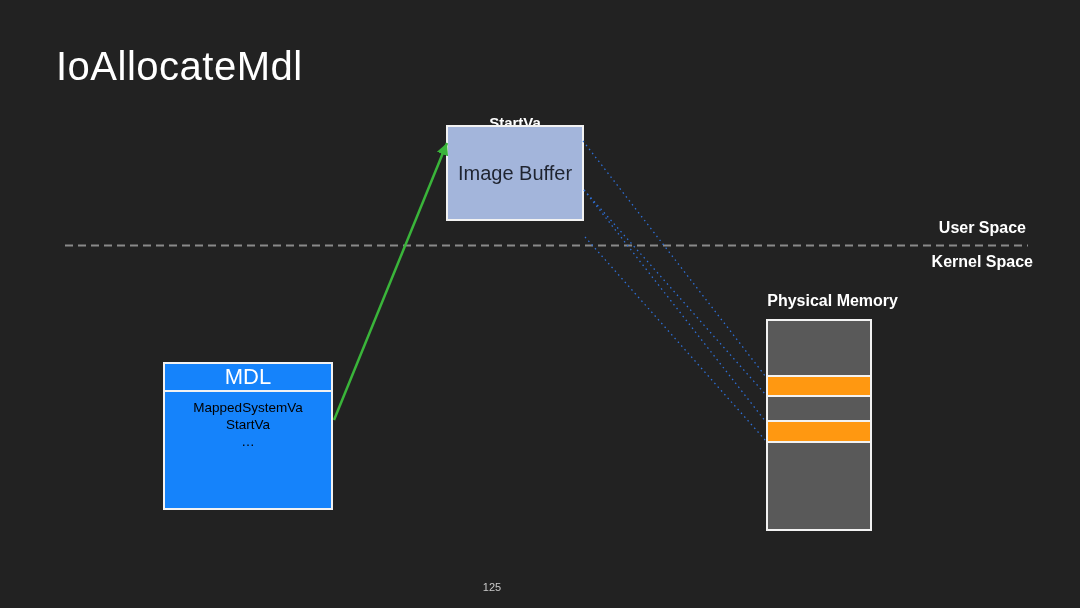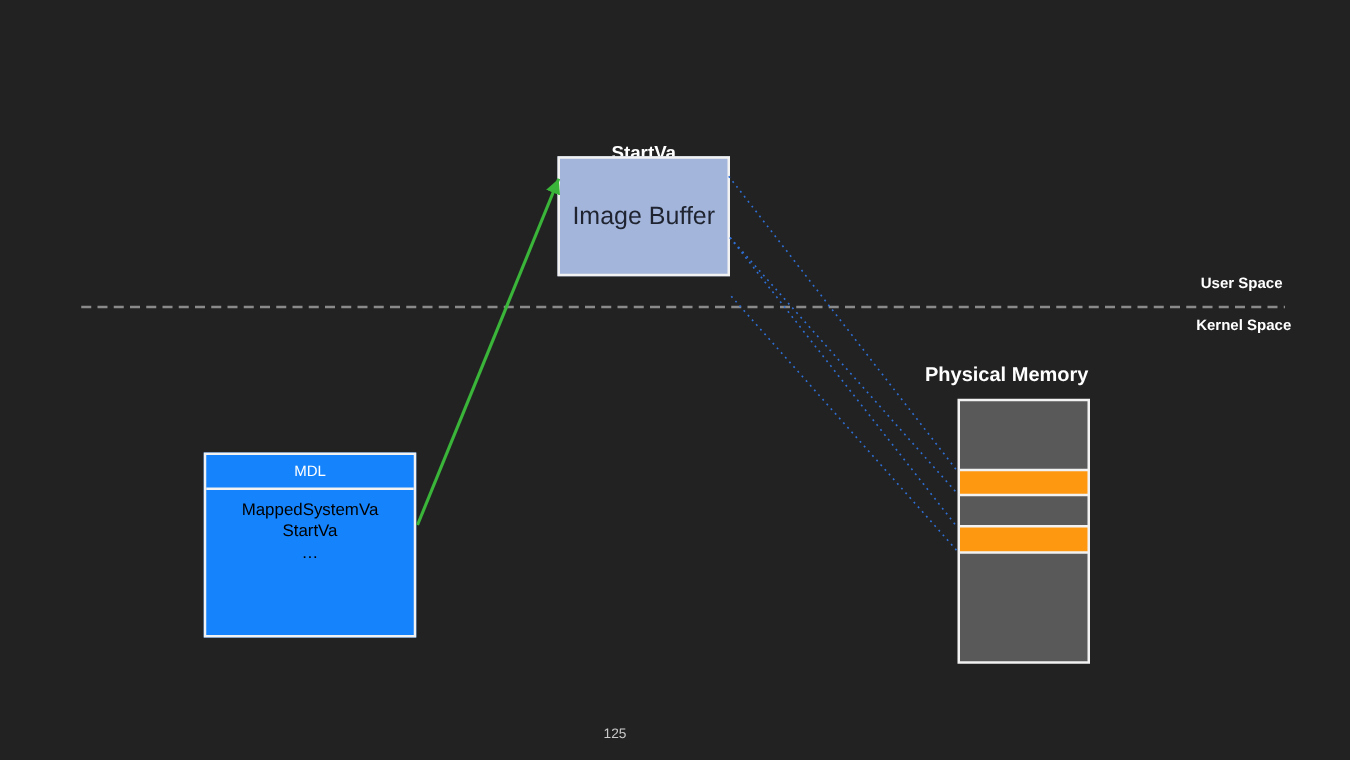--- a/index.html
+++ b/index.html
@@ -24,39 +24,39 @@
   .startva-label{left:446px;top:114px;width:138px;text-align:center;}
   .image-buffer-box{
     left:446px;top:125px;width:134px;height:92px;
     background:var(--buffer-fill,#a3b5db);
     border:2px solid #f2f2f2;
     display:flex;align-items:center;justify-content:center;
   }
   .image-buffer-box .buffer-label{
     font-size:20px;color:var(--buffer-text,#1f2430);font-weight:400;
   }
-  .user-space-label{top:219px;right:54px;font-size:12px;}
-  .kernel-space-label{top:253px;right:47px;font-size:12px;}
-  .physical-memory-label{left:740px;top:292px;width:158px;text-align:left;font-size:16px;}
+  .user-space-label{top:219px;right:54px;font-size:16px;}
+  .kernel-space-label{top:253px;right:47px;font-size:16px;}
+  .physical-memory-label{left:740px;top:292px;width:158px;text-align:right;font-size:16px;}
   .memory-column{
     left:766px;top:319px;width:102px;
     background:#f2f2f2;
     padding:2px;
     display:flex;flex-direction:column;gap:2px;
   }
   .mem-block{width:100%;}
   .mdl-box{
     left:163px;top:362px;width:166px;height:144px;
     background:var(--mdl-fill,#1583fb);
     border:2px solid #f2f2f2;
     display:flex;flex-direction:column;
   }
   .mdl-header{
     height:26px;line-height:26px;text-align:center;
-    font-size:12px;font-weight:400;
+    font-size:22px;font-weight:400;
     border-bottom:2px solid #f2f2f2;
     color:#fff;
   }
   .mdl-fields{
     padding-top:7px;text-align:center;
     font-size:13.5px;line-height:17px;color:#000000;
   }
   .page-number{
     left:0;top:581px;width:984px;text-align:center;
     font-size:11px;color:#c9c9c9;
@@ -65,20 +65,21 @@
   .dash-sep{stroke:var(--divider-gray,#8a8a8a);stroke-width:2;stroke-dasharray:8 5;}
   .blue-map{stroke:var(--mapping-blue,#2e6fd6);stroke-width:1.3;stroke-dasharray:1.5 3.5;}
   .green-arrow{stroke:var(--arrow-green,#3ab53a);stroke-width:2.5;}
   .green-arrow-head{fill:var(--arrow-green,#3ab53a);}
 </style>
 </head>
 <body>
 
 <div class="slide">
 
+  <div class="abs slide-title">IoAllocateMdl</div>
 
   <div class="abs small-label startva-label">StartVa</div>
 
   <div class="abs image-buffer-box">
     <span class="buffer-label">Image Buffer</span>
   </div>
 
   <div class="abs small-label user-space-label">User Space</div>
   <div class="abs small-label kernel-space-label">Kernel Space</div>
 

